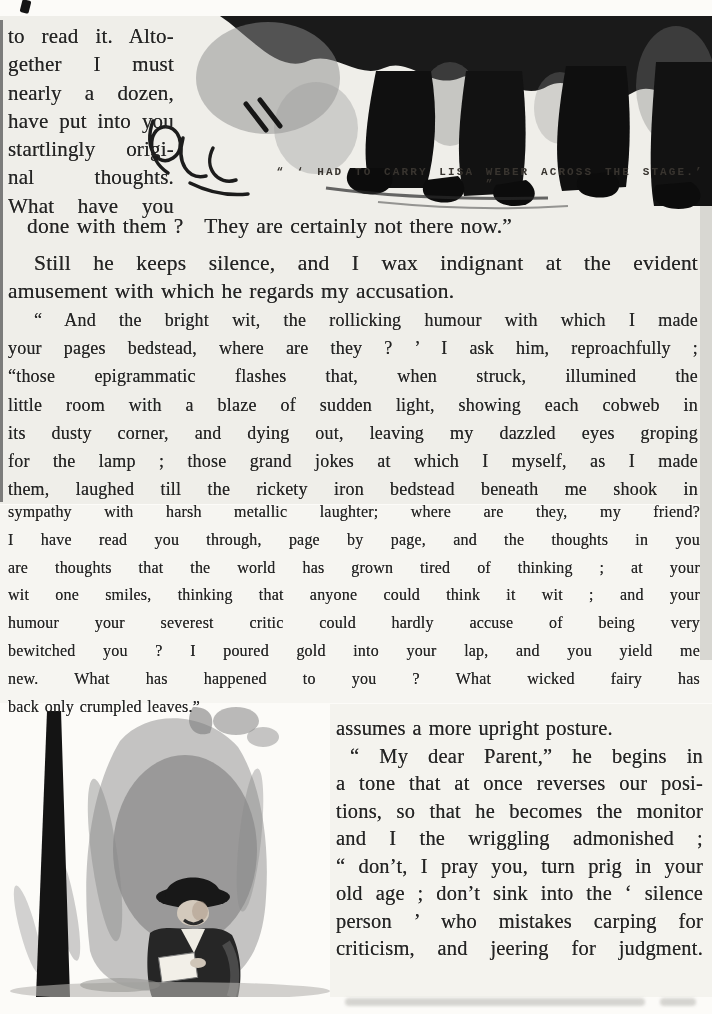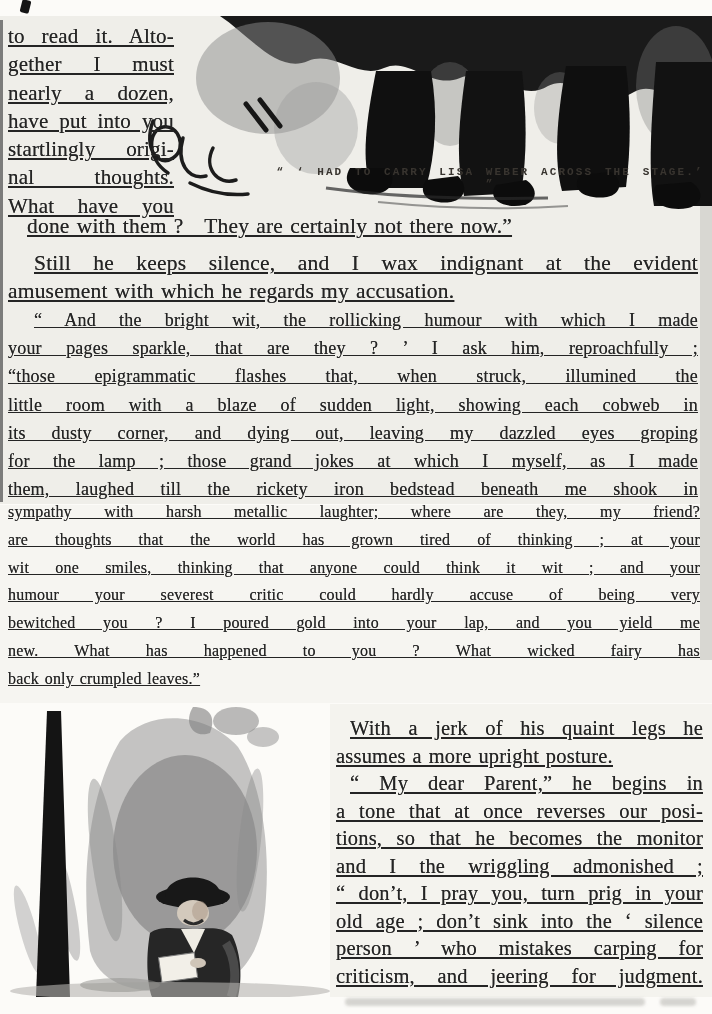--- a/index.html
+++ b/index.html
@@ -12,21 +12,21 @@
   
   .frag{position:absolute;}
   .frag-top{left:0;top:16px;width:712px;height:488px;background:#efeee9;}
   .frag-mid{left:0;top:505px;width:712px;height:198px;background:#f6f5f1;}
   .frag-br{left:330px;top:704px;width:382px;height:293px;background:#f4f3ee;}
   .scan-edge-left{position:absolute;left:0;top:20px;width:3px;height:482px;background:#555;opacity:.75;}
   .scan-edge-right{position:absolute;left:700px;top:16px;width:12px;height:644px;background:#d8d7d2;}
   .corner-mark{position:absolute;left:21px;top:0;width:9px;height:13px;background:#151515;transform:rotate(14deg);border-radius:2px;}
 
   
-  .tline{white-space:normal;letter-spacing:.2px;word-spacing:1.5px;text-shadow:0 0 .5px rgba(20,20,20,.65);text-decoration:underline;}
+  .tline{white-space:normal;letter-spacing:.2px;word-spacing:1.5px;text-shadow:0 0 .5px rgba(20,20,20,.65);}
   .j{text-align:justify;text-align-last:justify;}
   .pre{white-space:pre-wrap;}
   .ind{text-indent:26px;}
   .ind-sm{text-indent:14px;}
 
   .topcol{position:absolute;left:8px;top:22px;width:166px;font-size:21px;line-height:28.3px;z-index:3;}
   .mergeline{position:absolute;left:8px;top:212px;width:698px;font-size:21.5px;line-height:28px;z-index:3;margin-left:19px;}
   .para1{position:absolute;left:8px;top:249px;width:690px;font-size:21.5px;line-height:28.2px;z-index:3;}
   .para2{position:absolute;left:8px;top:306px;width:690px;font-size:18px;line-height:28.2px;z-index:3;}
   .para3{position:absolute;left:8px;top:498px;width:692px;font-size:16px;line-height:27.8px;z-index:3;}
@@ -98,30 +98,31 @@
     <div class="tline pre">done with them ?   They are certainly not there now.”</div>
   </div>
 
   <div class="para1">
     <div class="tline j ind">Still he keeps silence, and I wax indignant at the evident</div>
     <div class="tline">amusement with which he regards my accusation.</div>
   </div>
 
   <div class="para2">
     <div class="tline j ind">“ And the bright wit, the rollicking humour with which I made</div>
-    <div class="tline j">your pages sparkle, that are they ? ’ I ask him, reproachfully ;</div>
+    <div class="tline j">your pages bedstead, where are they ? ’ I ask him, reproachfully ;</div>
     <div class="tline j">“those epigrammatic flashes that, when struck, illumined the</div>
     <div class="tline j">little room with a blaze of sudden light, showing each cobweb in</div>
     <div class="tline j">its dusty corner, and dying out, leaving my dazzled eyes groping</div>
     <div class="tline j">for the lamp ; those grand jokes at which I myself, as I made</div>
     <div class="tline j">them, laughed till the rickety iron bedstead beneath me shook in</div>
   </div>
 
   <div class="para3">
     <div class="tline j">sympathy with harsh metallic laughter; where are they, my friend?</div>
+    <div class="tline j">I have read you through, page by page, and the thoughts in you</div>
     <div class="tline j">are thoughts that the world has grown tired of thinking ; at your</div>
     <div class="tline j">wit one smiles, thinking that anyone could think it wit ; and your</div>
     <div class="tline j">humour your severest critic could hardly accuse of being very</div>
     <div class="tline j">bewitched you ?  I poured gold into your lap, and you yield me</div>
     <div class="tline j">new.  What has happened to you ?  What wicked fairy has</div>
     <div class="tline">back only crumpled leaves.”</div>
   </div>
 
   <svg class="illus illus-bottom" viewBox="0 0 335 292">
     <path d="M120,36 C90,86 80,166 90,246 C100,282 140,290 190,286 C240,282 263,250 266,192 C270,134 260,76 238,42 C208,8 150,2 120,36 Z" fill="#969696" opacity="0.55"></path>
@@ -142,21 +143,20 @@
     <path d="M150,228 C145,256 148,282 152,292 L238,292 C242,276 242,250 232,230 C220,220 205,224 193,224 C178,224 160,220 150,228 Z" fill="#262626"></path>
     <polygon points="181,224 205,224 194,248" fill="#efece4"></polygon>
     <rect x="160" y="250" width="36" height="25" fill="#f2efe8" stroke="#7a7a7a" stroke-width="1" transform="rotate(-8 178 262)"></rect>
     <ellipse cx="198" cy="258" rx="8" ry="5" fill="#cfc5b8"></ellipse>
     <path d="M226,238 C236,254 237,276 231,292" stroke="#6e6e6e" stroke-width="9" fill="none" opacity="0.5"></path>
     <ellipse cx="170" cy="286" rx="160" ry="9" fill="#b5b4b0" opacity="0.6"></ellipse>
     <ellipse cx="120" cy="280" rx="40" ry="7" fill="#8e8d89" opacity="0.5"></ellipse>
   </svg>
 
   <div class="botcol">
-    <div class="tline j ind-sm">With a jerk of his quaint legs he</div>
     <div class="tline">assumes a more upright posture.</div>
     <div class="tline j ind-sm">“ My dear Parent,” he begins in</div>
     <div class="tline j">a tone that at once reverses our posi-</div>
     <div class="tline j">tions, so that he becomes the monitor</div>
     <div class="tline j">and I the wriggling admonished ;</div>
     <div class="tline j">“ don’t, I pray you, turn prig in your</div>
     <div class="tline j">old age ; don’t sink into the ‘ silence</div>
     <div class="tline j">person ’ who  mistakes  carping  for</div>
     <div class="tline j">criticism, and jeering for judgment.</div>
   </div>

